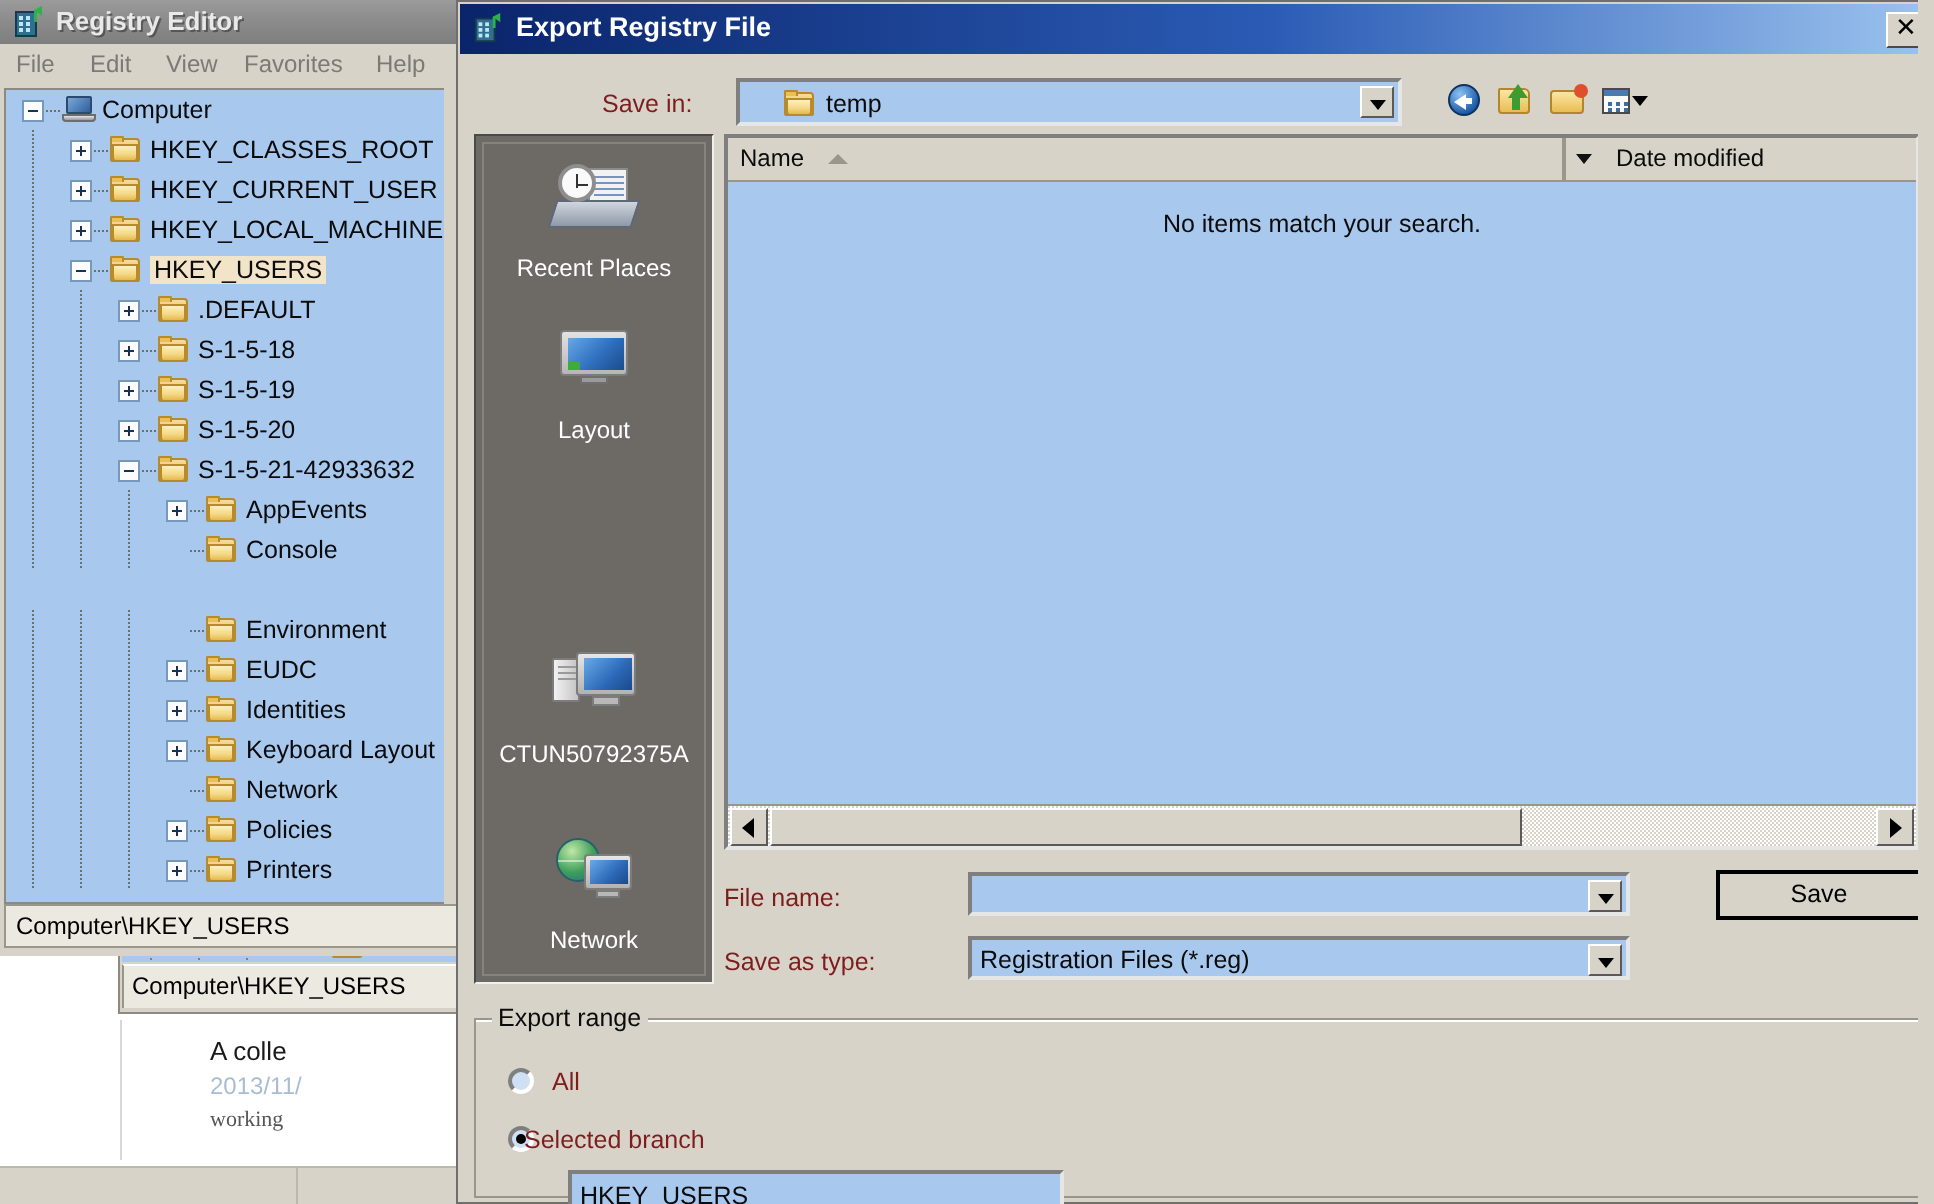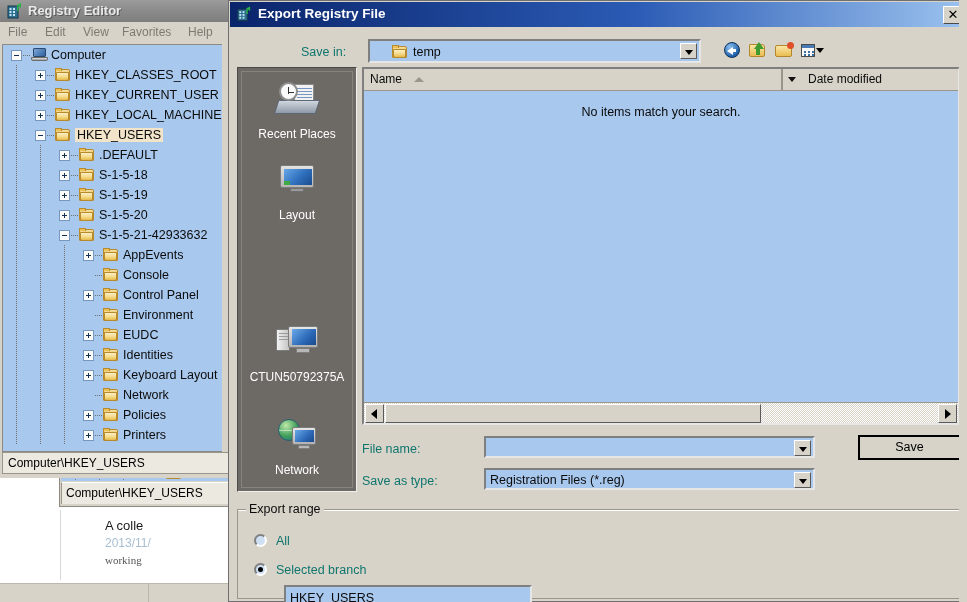--- a/index.html
+++ b/index.html
@@ -76,21 +76,21 @@
   #dlg{position:absolute;left:228px;top:0;width:739px;height:602px;
        background:#d7d3c8;border:1px solid #6f6f6f;box-sizing:border-box;}
   #dlg .dtitle{position:absolute;left:1px;top:1px;width:737px;height:25px;
       background:linear-gradient(to right,#0a246a 0%,#2b5bb5 55%,#9cc3ef 100%);}
   #dlg .dtitle .dttl{position:absolute;left:28px;top:4px;font-size:13.5px;font-weight:bold;color:#fff;white-space:nowrap;}
   #dlg .dtitle .regicon{position:absolute;left:6px;top:4px;width:16px;height:16px;}
   #dlg .closebtn{position:absolute;right:4px;top:4px;width:20px;height:18px;background:#d7d3c8;
       border:1px solid #fff;border-right-color:#4a4a4a;border-bottom-color:#4a4a4a;box-sizing:border-box;cursor:pointer;}
   #dlg .closebtn .x{position:absolute;left:0;top:0;width:18px;height:16px;line-height:16px;text-align:center;font-size:13px;font-weight:bold;color:#000;font-family:"DejaVu Sans",sans-serif;}
 
-  .lbl{position:absolute;font-size:12.5px;color:#0f766e;white-space:nowrap;}
+  .lbl{position:absolute;font-size:12.5px;color:#7f1d1d;white-space:nowrap;}
 
   
   #savein-combo{position:absolute;left:139px;top:38px;width:333px;height:24px;background:#a8c8ee;
       border:2px solid;border-color:#7f7f7f #e6e6e6 #e6e6e6 #7f7f7f;box-sizing:border-box;cursor:pointer;}
   #savein-combo .txt{position:absolute;left:43px;top:4px;font-size:12.5px;color:#0b0b0b;white-space:nowrap;}
   #savein-combo .fi{position:absolute;left:22px;top:4px;}
   .cbtn{position:absolute;right:2px;top:2px;width:17px;height:16px;background:#d7d3c8;
       border:1px solid;border-color:#fff #5a5a5a #5a5a5a #fff;box-sizing:border-box;cursor:pointer;}
   .cbtn .arw{position:absolute;left:4px;top:6px;width:0;height:0;border-left:4px solid transparent;border-right:4px solid transparent;border-top:5px solid #000;}
 
@@ -445,38 +445,20 @@
         <div class="vline" style="left: 61px; top: 0px; height: 20px;"></div>
         <div class="hdash" style="left: 92px;"></div>
         <span style="position: absolute; left: 100px; top: 3px;">
           <span class="folder">
             <span class="back"></span>
             <span class="tab"></span>
             <span class="front"></span>
           </span>
         </span>
         <span class="tlabel" style="left: 120px;">Console</span>
-      </div>
-      <div class="trow" style="top: 240px; width: 222px;">
-        <div class="vline" style="left: 13px; top: 0px; height: 20px;"></div>
-        <div class="vline" style="left: 37px; top: 0px; height: 20px;"></div>
-        <div class="vline" style="left: 61px; top: 0px; height: 20px;"></div>
-        <div class="tbox" style="left: 80px;">
-          <div class="h"></div>
-          <div class="v"></div>
-        </div>
-        <div class="hdash" style="left: 92px;"></div>
-        <span style="position: absolute; left: 100px; top: 3px;">
-          <span class="folder">
-            <span class="back"></span>
-            <span class="tab"></span>
-            <span class="front"></span>
-          </span>
-        </span>
-        <span class="tlabel" style="left: 120px;">Control Panel</span>
       </div>
       <div class="trow" style="top: 260px; width: 222px;">
         <div class="vline" style="left: 13px; top: 0px; height: 20px;"></div>
         <div class="vline" style="left: 37px; top: 0px; height: 20px;"></div>
         <div class="vline" style="left: 61px; top: 0px; height: 20px;"></div>
         <div class="hdash" style="left: 92px;"></div>
         <span style="position: absolute; left: 100px; top: 3px;">
           <span class="folder">
             <span class="back"></span>
             <span class="tab"></span>
@@ -764,21 +746,21 @@
         <div class="arw"></div>
       </div>
   </div>
 
   <div id="grp">
     <div class="gtop"></div>
     <span class="cap">Export range</span>
     <div class="radio" style="left:16px;top:24px;"></div>
     <span class="lbl" style="left:38px;top:24px;">All</span>
     <div class="radio on" style="left:16px;top:53px;"></div>
-    <span class="lbl" style="left:38px;top:53px;">Selected branch</span>
+    <span class="lbl" style="left:24px;top:53px;">Selected branch</span>
     <div class="field-input" style="left:46px;top:75px;width:248px;height:24px;">
       <span class="v" style="top:4px;">HKEY_USERS</span>
     </div>
   </div>
 
 </div>
 
 <div id="rightstrip"></div>
 
 </body></html>

